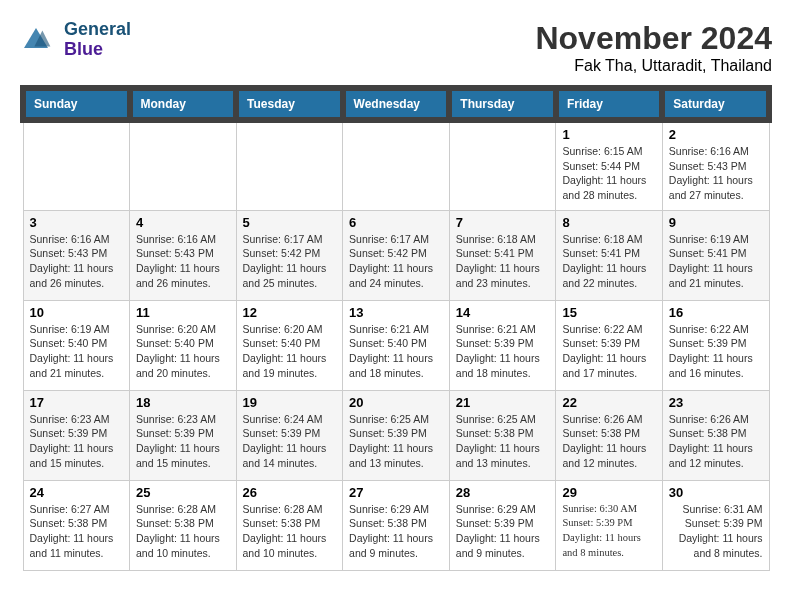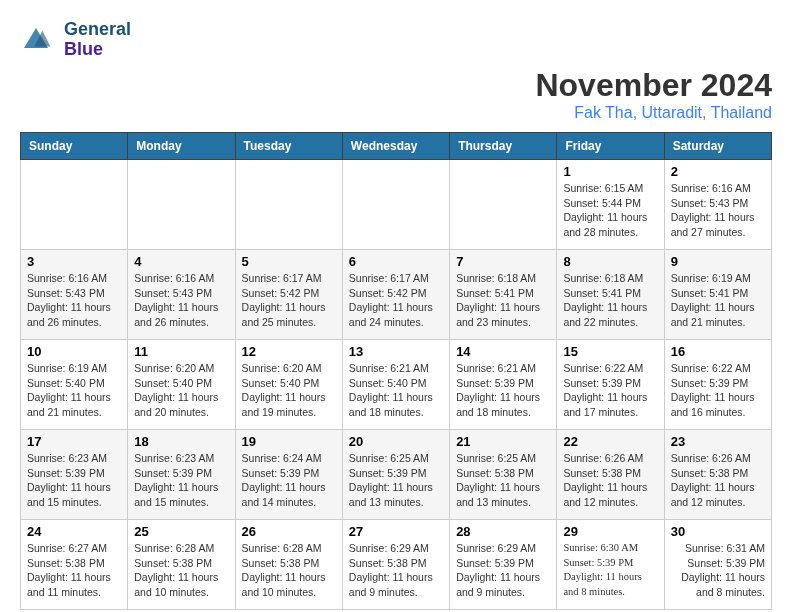--- a/index.html
+++ b/index.html
@@ -34,38 +34,37 @@
       width: 32px;
       height: 32px;
     }
     .title-block {
       text-align: right;
     }
     .month-title {
       font-size: 32px;
       font-weight: bold;
       color: #333;
-      margin-top: 47px;
     }
     .location-title {
       font-size: 16px;
-      color: #3b82f6;
+      color: #000000;
     }
     .calendar {
       width: 100%;
       border-collapse: collapse;
       font-size: 11px;
     }
     .calendar th {
       background-color: #2471a3;
       color: #fff;
       text-align: left;
       padding: 6px 8px;
       font-size: 12px;
-      border: 1px solid #404040;
+      border: 6px solid #404040;
     }
     .calendar td {
       border: 1px solid #ccc;
       vertical-align: top;
       padding: 4px 6px;
       width: 107px;
       height: 90px;
       background: #fff;
     }
     .calendar tr:nth-child(even) td {

